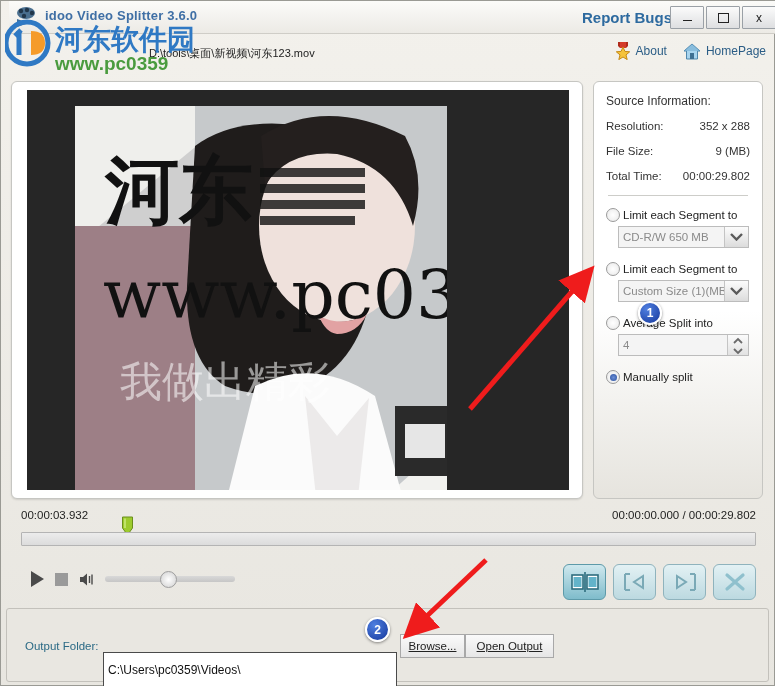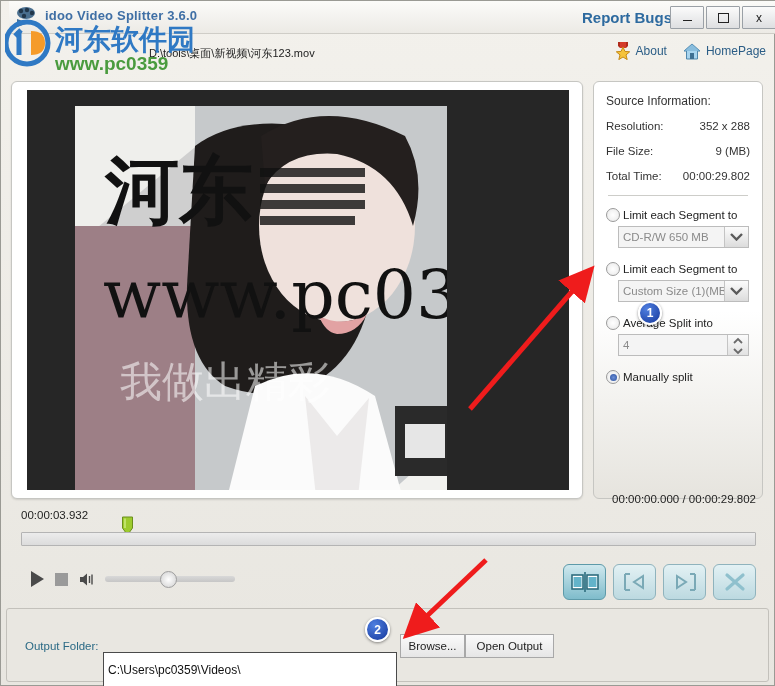--- a/index.html
+++ b/index.html
@@ -83,21 +83,21 @@
   .spin{position:relative;margin:0 0 14px 14px;width:131px;height:22px;
     border:1px solid #bcbcbc;background:#f4f4f4;box-sizing:border-box;
     display:flex;align-items:center;}
   .spin .sval{font-size:11.5px;color:#8a8a8a;padding-left:4px;}
   .spin .sbtns{position:absolute;right:0;top:0;width:20px;height:20px;
     background:linear-gradient(#fbfbfb,#e2e2e2);border-left:1px solid #c4c4c4;}
   .spin .sbtns i{display:block;height:10px;position:relative;}
 
   
   .tl-left{position:absolute;left:20px;top:508px;font-size:11.5px;color:#222;}
-  .tl-right{position:absolute;right:18px;top:492px;font-size:11.5px;color:#222;}
+  .tl-right{position:absolute;right:18px;top:508px;font-size:11.5px;color:#222;}
   .tlbar{position:absolute;left:20px;top:531px;width:735px;height:14px;
     background:linear-gradient(#ececec,#dcdcdc);border:1px solid #b4b4b4;
     box-sizing:border-box;border-radius:1px;}
   .marker{position:absolute;left:120px;top:515px;width:13px;height:20px;}
 
   
   .transport{position:absolute;left:30px;top:570px;display:flex;
     align-items:center;gap:11px;}
   .play-tri{width:0;height:0;border-left:13px solid #4a4a4a;
     border-top:8px solid transparent;border-bottom:8px solid transparent;
@@ -124,21 +124,21 @@
     border-radius:3px;}
   .outlabel{position:absolute;left:24px;top:639px;font-size:11.5px;
     color:#2b6a85;}
   .outinput{position:absolute;left:102px;top:633px;width:294px;height:36px;
     border:1px solid #4a4a4a;background:#fff;box-sizing:border-box;
     display:flex;align-items:center;padding-left:4px;font-size:12px;color:#111;margin-top:18px;}
   .obtn{position:absolute;height:24px;top:633px;
     border:1px solid #a8a8a8;background:linear-gradient(#fafafa,#e6e6e6);
     box-sizing:border-box;display:flex;align-items:center;
     justify-content:center;font-size:11.5px;color:#222;cursor:pointer;
-    padding:0 8px;}
+    padding:0 8px;text-decoration:underline;}
   #browse-btn{left:399px;width:65px;}
   #openout-btn{left:464px;width:89px;}
 
   .startbtn{position:absolute;left:595px;top:615px;width:146px;height:60px;
     border-radius:30px;cursor:pointer;
     background:linear-gradient(#e9e9e6,#d8d8d4);
     border:1px solid #bdbdb8;display:flex;align-items:center;
     justify-content:center;box-shadow:0 1px 2px rgba(0,0,0,.15);}
   .startinner{width:128px;height:44px;border-radius:22px;
     background:linear-gradient(#5fb4ef 0%,#1f7fd4 48%,#0a4f9e 52%,#1766b8 100%);

